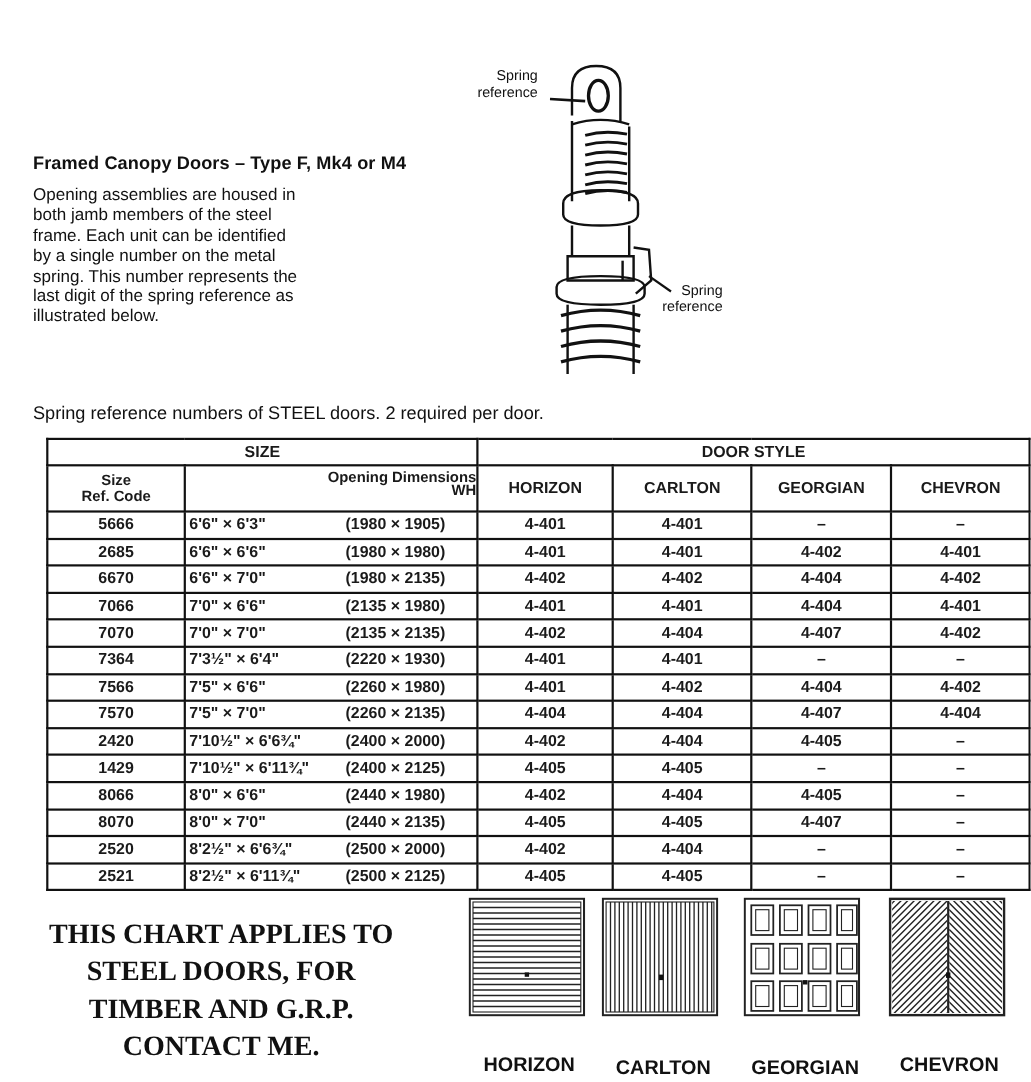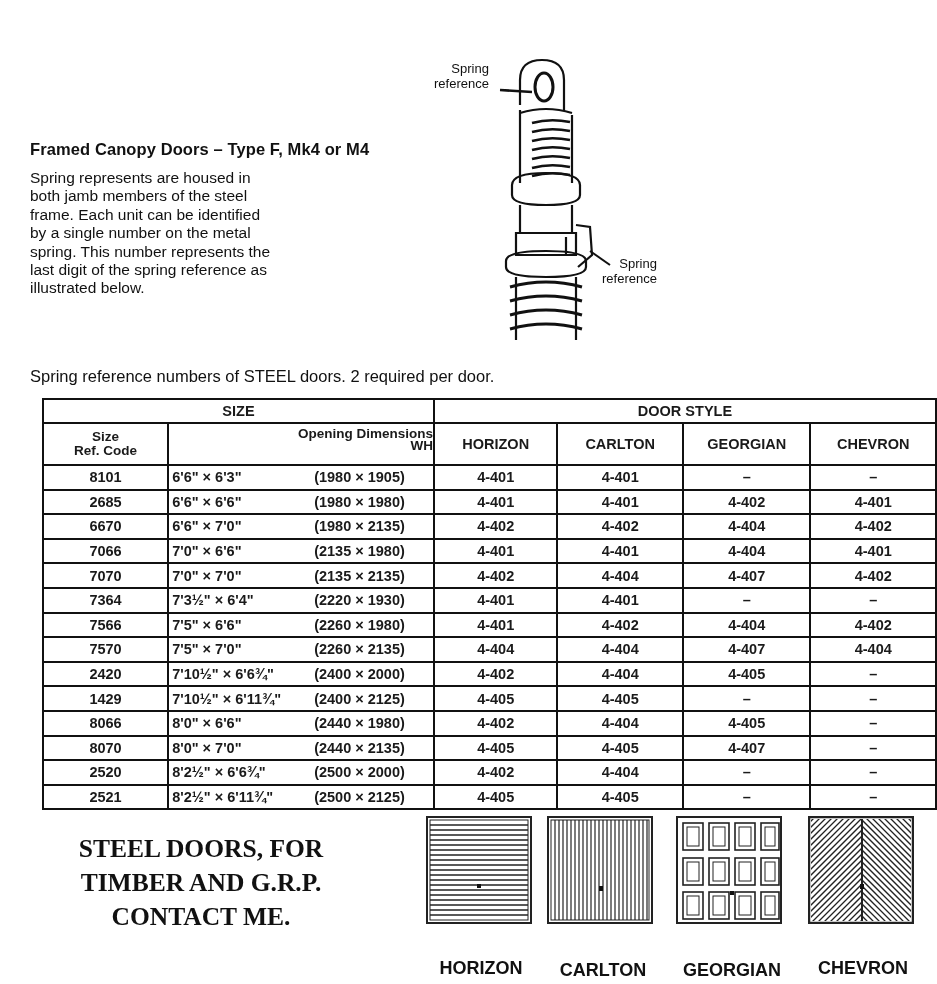--- a/index.html
+++ b/index.html
@@ -39,21 +39,21 @@
   .notice span { display: block; white-space: nowrap; }
 
   .door { position: absolute; top: 816px; width: 106px; height: 108px; }
   .door-label { position: absolute; top: 958px; font-size: 18px; font-weight: bold; white-space: nowrap; text-align: center; }
 </style>
 </head>
 <body>
 
 <div class="heading">Framed Canopy Doors  –  Type F, Mk4 or M4</div>
 <div class="intro">
-  <span>Spring represents are housed in</span>
+  <span>Opening assemblies are housed in</span>
   <span>both jamb members of the steel</span>
   <span>frame. Each unit can be identified</span>
   <span>by a single number on the metal</span>
   <span>spring. This number represents the</span>
   <span>last digit of the spring reference as</span>
   <span>illustrated below.</span>
 </div>
 
 <div class="diagram">
   <svg width="280" height="285" viewBox="0 0 280 285" style="position:absolute;left:0;top:0">
@@ -124,21 +124,21 @@
         <span class="wh"><span style="width:40px">W</span><span>H</span></span>
       </th>
       <th class="th-sub">HORIZON</th>
       <th class="th-sub">CARLTON</th>
       <th class="th-sub">GEORGIAN</th>
       <th class="th-sub">CHEVRON</th>
     </tr>
   </thead>
   <tbody id="tbody">
       <tr>
-        <td class="code">8101</td>
+        <td class="code">5666</td>
         <td class="dim"><span class="imp">6'6" × 6'3"</span><span class="met">(1980 × 1905)</span></td>
         <td class="val c-h">4-401</td>
         <td class="val c-c">4-401</td>
         <td class="val c-g">–</td>
         <td class="val c-v">–</td>
       </tr>
       <tr>
         <td class="code">2685</td>
         <td class="dim"><span class="imp">6'6" × 6'6"</span><span class="met">(1980 × 1980)</span></td>
         <td class="val c-h">4-401</td>
@@ -239,20 +239,21 @@
         <td class="dim"><span class="imp">8'2½" × 6'11¾"</span><span class="met">(2500 × 2125)</span></td>
         <td class="val c-h">4-405</td>
         <td class="val c-c">4-405</td>
         <td class="val c-g">–</td>
         <td class="val c-v">–</td>
       </tr>
     </tbody>
 </table>
 
 <div class="notice">
+  <span>THIS CHART APPLIES TO</span>
   <span>STEEL DOORS, FOR</span>
   <span>TIMBER AND G.R.P.</span>
   <span>CONTACT ME.</span>
 </div>
 
 <svg class="door" style="left:426px" viewBox="0 0 106 108">
   <rect x="1" y="1" width="104" height="106" fill="#fff" stroke="#222" stroke-width="2"></rect>
   <rect x="4" y="4" width="98" height="100" fill="none" stroke="#222" stroke-width="1"></rect>
   <g stroke="#222" stroke-width="1.3">
     <line x1="4" y1="9" x2="102" y2="9"></line>

